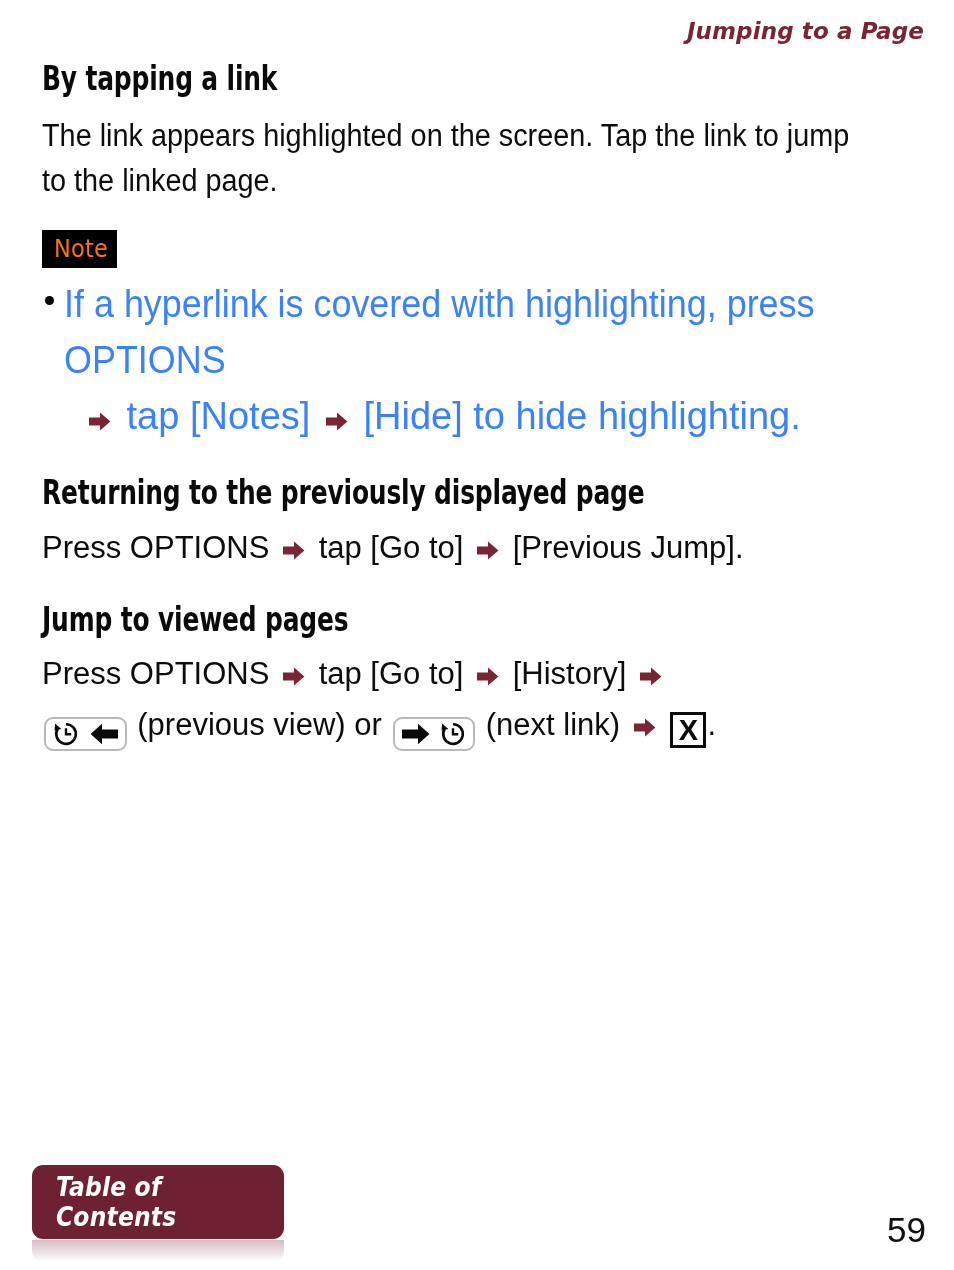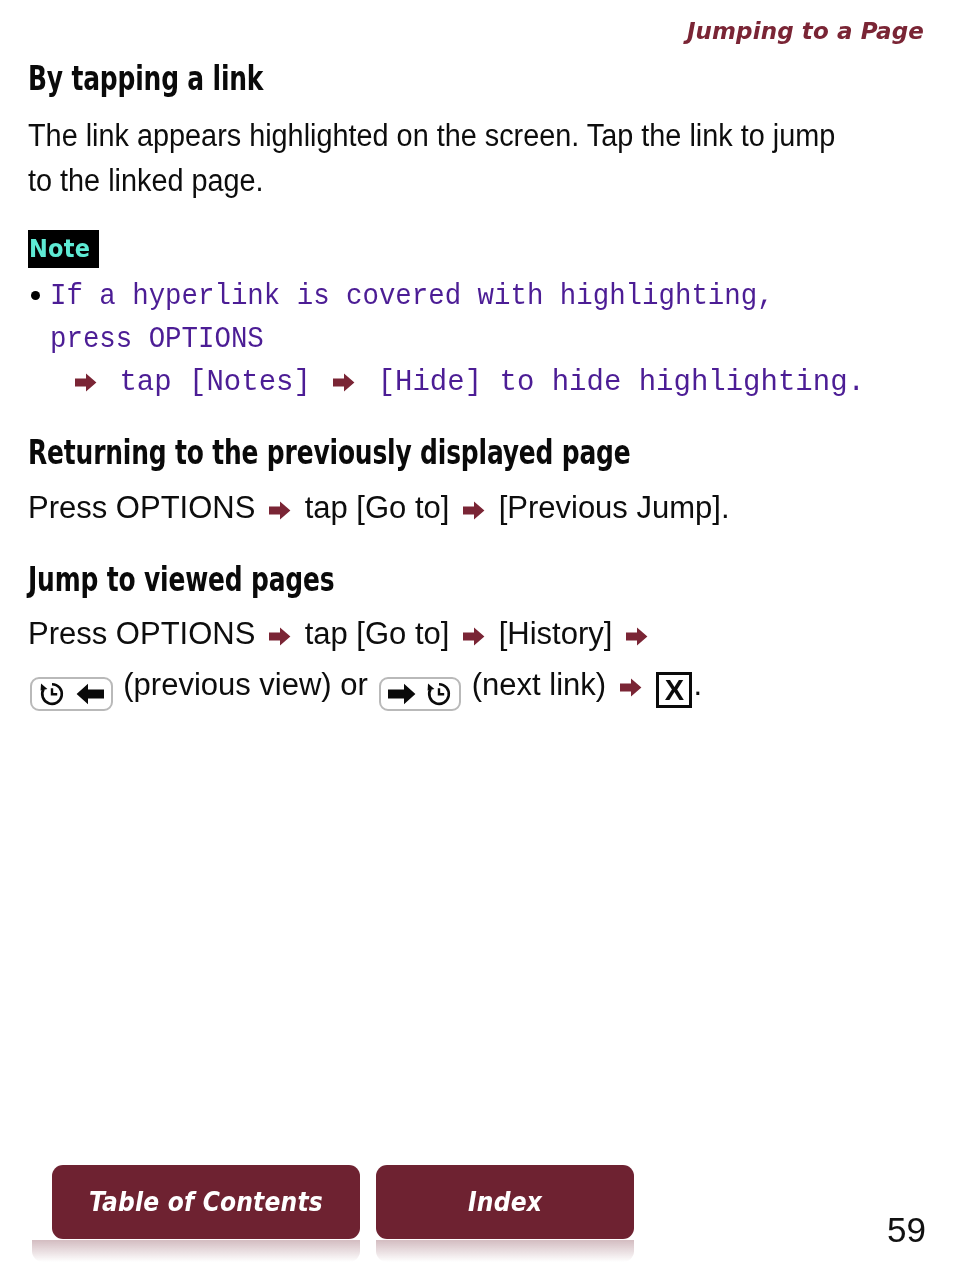--- a/index.html
+++ b/index.html
@@ -35,21 +35,21 @@
     font-style: italic;
     font-size: 23px;
     letter-spacing: 0.1px;
     color: #7a2535;
     white-space: nowrap;
   }
 
   
   .content {
     position: absolute;
-    left: 28px;
+    left: 42px;
     top: 62px;
     width: 890px;
   }
 
   h2.section-heading {
     font-family: "DejaVu Sans Condensed", "Liberation Sans Narrow", "Liberation Sans", sans-serif;
     font-weight: bold;
     font-size: 33px;
     line-height: 1.05;
     margin: 0;
@@ -74,42 +74,42 @@
 
   .gap-after-heading { height: 16px; }
   .gap-section-1 { height: 26px; }
   .gap-section-2 { height: 32px; }
   .gap-section-3 { height: 14px; }
 
   
   .note-badge {
     display: inline-block;
     background: #000000;
-    color: #5eead4;
+    color: #f97316;
     font-family: "DejaVu Sans Condensed", "Liberation Sans Narrow", "Liberation Sans", sans-serif;
-    font-weight: bold;
+    font-weight: normal;
     font-size: 25px;
     line-height: 1;
-    padding: 6px 9px 7px 1px;
+    padding: 6px 9px 7px 12px;
     letter-spacing: 0.2px;
   }
 
   
   ul.note-list {
     list-style: none;
     margin: 8px 0 0 0;
     padding: 0;
   }
   ul.note-list li {
     position: relative;
     padding-left: 22px;
-    font-family: Liberation Mono, monospace;
-    font-size: 29px;
+    font-family: Liberation Sans, sans-serif;
+    font-size: 38px;
     line-height: 1.48;
-    color: #4c1d95;
+    color: #3b82f6;
   }
   ul.note-list li .bullet-dot {
     position: absolute;
     left: 3px;
     top: 0.52em;
     width: 9px;
     height: 9px;
     background: #000;
     border-radius: 50%;
   }
@@ -197,21 +197,21 @@
     display: flex;
     align-items: center;
     justify-content: center;
     height: 74px;
     box-sizing: border-box;
     padding: 0 24px;
     letter-spacing: 0.2px;
     cursor: pointer;
     user-select: none;
   }
-  .nav-btn.toc { width: 308px; margin-left: 20px; }
+  .nav-btn.toc { width: 252px; }
   .nav-btn.index { width: 258px; }
   .nav-reflection {
     height: 22px;
     border-radius: 0 0 11px 11px;
     margin-top: 1px;
     background: linear-gradient(to bottom, rgba(110,34,49,0.30), rgba(110,34,49,0.0));
     filter: blur(0.4px);
   }
 
   .page-number {
@@ -352,21 +352,17 @@
       <span class="x-key">X</span><span>.</span>
     </div>
 
   </div>
 
   <div class="footer-nav">
     <div class="nav-btn-wrap">
       <div class="nav-btn toc">Table of Contents</div>
       <div class="nav-reflection"></div>
     </div>
-    <div class="nav-btn-wrap">
-      <div class="nav-btn index">Index</div>
-      <div class="nav-reflection"></div>
-    </div>
   </div>
 
   <div class="page-number">59</div>
 
 </div>
 
 </body></html>

